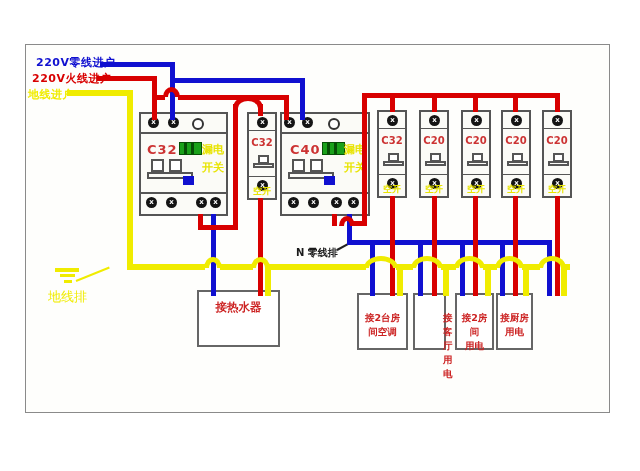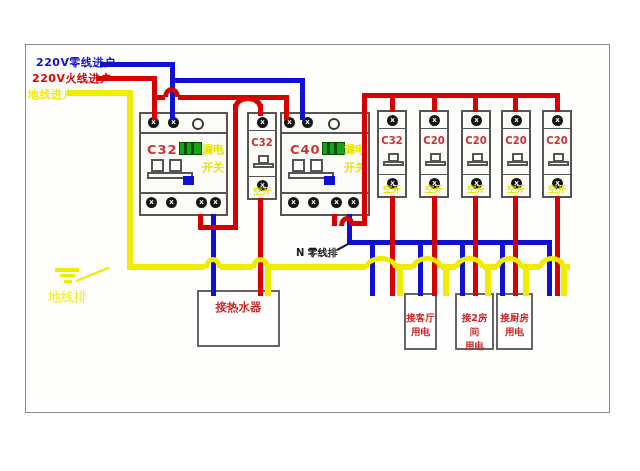--- a/index.html
+++ b/index.html
@@ -155,21 +155,25 @@
   </div>
 
   <div class="nlab" style="left:296px;top:246px;">N 零线排</div>
   <div class="ptr" style="left:337px;top:249px;width:16px;background:#222;transform:rotate(-28deg);"></div>
   <div class="glab" style="left:48px;top:288px;">地线排</div>
   <div class="ptr" style="left:76px;top:280px;width:36px;background:var(--ground);transform:rotate(-22deg);"></div>
 
   <div class="box" style="left:197px;top:290px;width:83px;height:57px;padding-top:8px;">
     <div class="bl bl1">接热水器</div>
   </div>
-  <div class="box" style="left:404px;top:293px;width:33px;height:57px;padding-top:16px;">
+  <div class="box" style="left:357px;top:293px;width:51px;height:57px;padding-top:16px;">
+    <div class="bl">接2台房</div>
+    <div class="bl">间空调</div>
+  </div>
+  <div class="box" style="left:413px;top:293px;width:33px;height:57px;padding-top:16px;padding-left:28px;">
     <div class="bl">接客厅</div>
     <div class="bl">用电</div>
   </div>
   <div class="box" style="left:455px;top:293px;width:39px;height:57px;padding-top:16px;">
     <div class="bl">接2房间</div>
     <div class="bl">用电</div>
   </div>
   <div class="box" style="left:496px;top:293px;width:37px;height:57px;padding-top:16px;">
     <div class="bl">接厨房</div>
     <div class="bl">用电</div>

